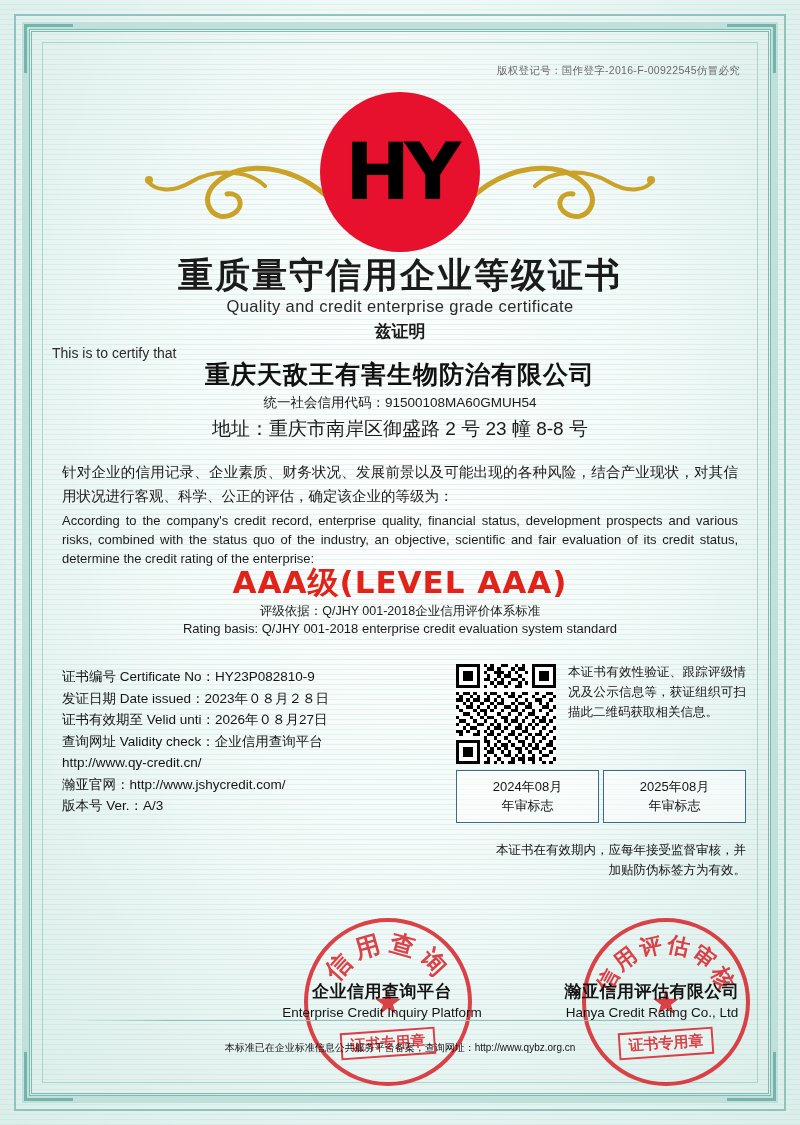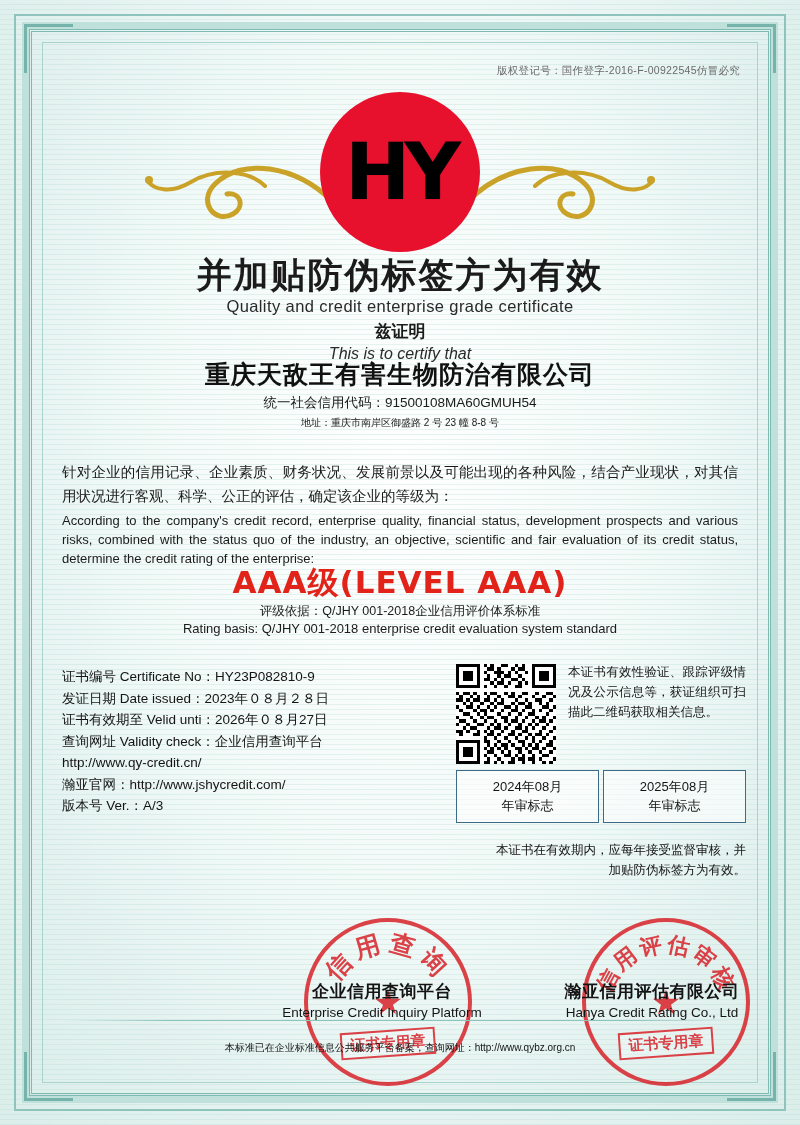--- a/index.html
+++ b/index.html
@@ -89,21 +89,21 @@
     position:absolute;top:306px;left:0;right:0;text-align:center;
     font-size:25px;font-weight:bold;color:#111;letter-spacing:1px;
     font-family:"DejaVu Sans", sans-serif;
   }
   .credit-code{
     position:absolute;top:342px;left:0;right:0;text-align:center;
     font-size:13.5px;color:#1b1b1b;
   }
   .address{
     position:absolute;top:364px;left:0;right:0;text-align:center;
-    font-size:10px;color:#1b1b1b;
+    font-size:19px;color:#1b1b1b;
   }
 
   
   .para{
     position:absolute;top:408px;left:10px;right:10px;
   }
   .para .cn{
     font-size:14.5px;color:#1b1b1b;line-height:24px;text-align:justify;
   }
   .para .en{
@@ -220,26 +220,26 @@
       <svg class="flourish right" viewBox="0 0 190 90">
         <path d="M2 52 C40 14, 94 8, 120 34 C138 52, 120 74, 102 64 C90 57, 94 42, 108 44" fill="none" stroke="#c9a227" stroke-width="5" stroke-linecap="round"></path>
         <path d="M70 36 C86 20, 120 18, 144 32 C164 44, 182 40, 188 30" fill="none" stroke="#c9a227" stroke-width="4" stroke-linecap="round"></path>
         <circle cx="186" cy="30" r="4" fill="#c9a227"></circle>
       </svg>
       <div class="logo-circle">
         <span class="logo-glyph">HY</span>
       </div>
     </div>
 
-    <div class="title-cn">并加贴防伪标签方为有效</div>
+    <div class="title-cn">重质量守信用企业等级证书</div>
     <div class="title-en">Quality and credit enterprise grade certificate</div>
 
     <div style="position:absolute;top:268px;left:0;right:0;">
       <div style="text-align:center;font-size:17px;color:#1b1b1b;font-weight:600;">兹证明</div>
-      <div style="text-align:center;font-size:16px;color:#2a2a2a;margin-top:2px;font-style:italic;">This is to certify that</div>
+      <div style="text-align:left;font-size:14px;color:#2a2a2a;margin-top:2px;">This is to certify that</div>
     </div>
 
     <div class="company">重庆天敌王有害生物防治有限公司</div>
     <div class="credit-code">统一社会信用代码：91500108MA60GMUH54</div>
     <div class="address">地址：重庆市南岸区御盛路 2 号 23 幢 8-8 号</div>
 
     <div class="para">
       <div class="cn">针对企业的信用记录、企业素质、财务状况、发展前景以及可能出现的各种风险，结合产业现状，对其信用状况进行客观、科学、公正的评估，确定该企业的等级为：</div>
       <div class="en">According to the company's credit record, enterprise quality, financial status, development prospects and various risks, combined with the status quo of the industry, an objective, scientific and fair evaluation of its credit status, determine the credit rating of the enterprise:</div>
     </div>

